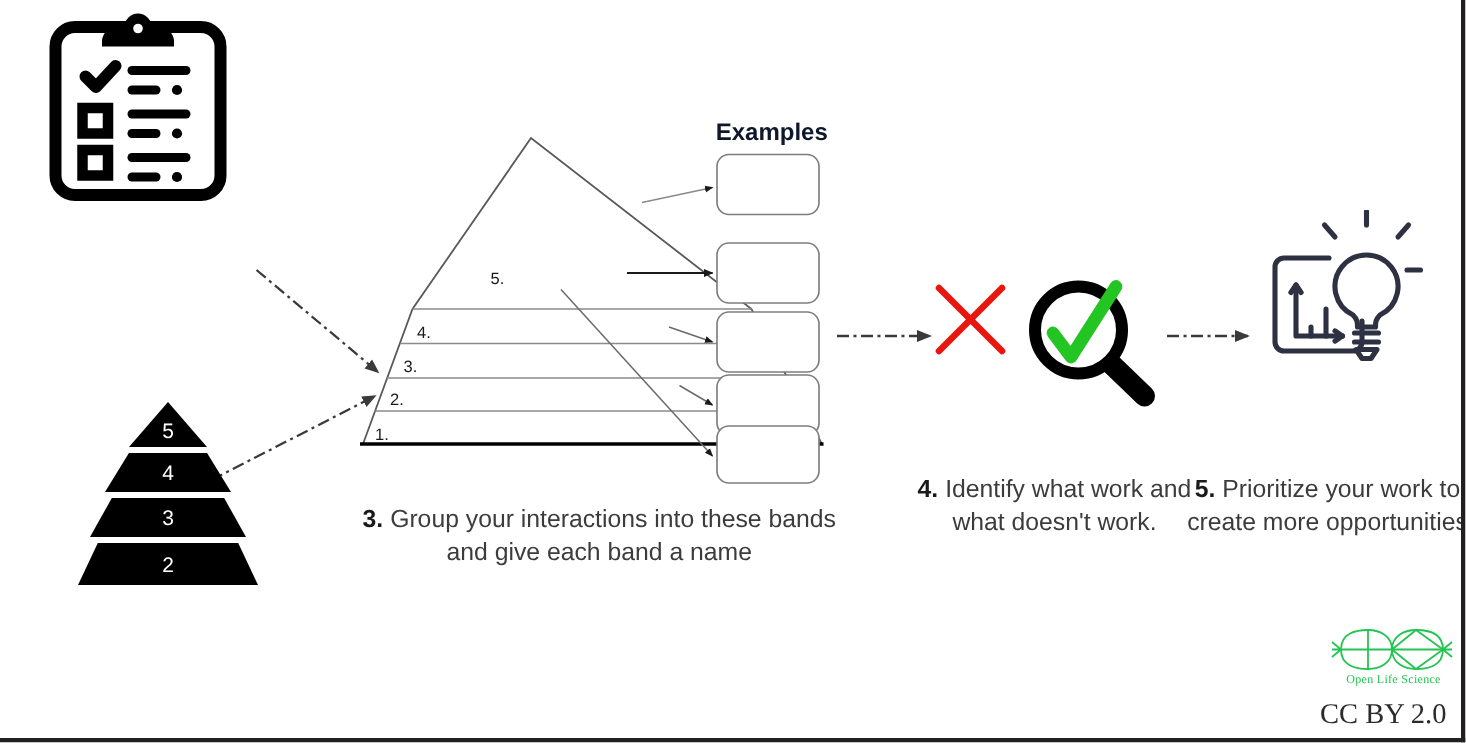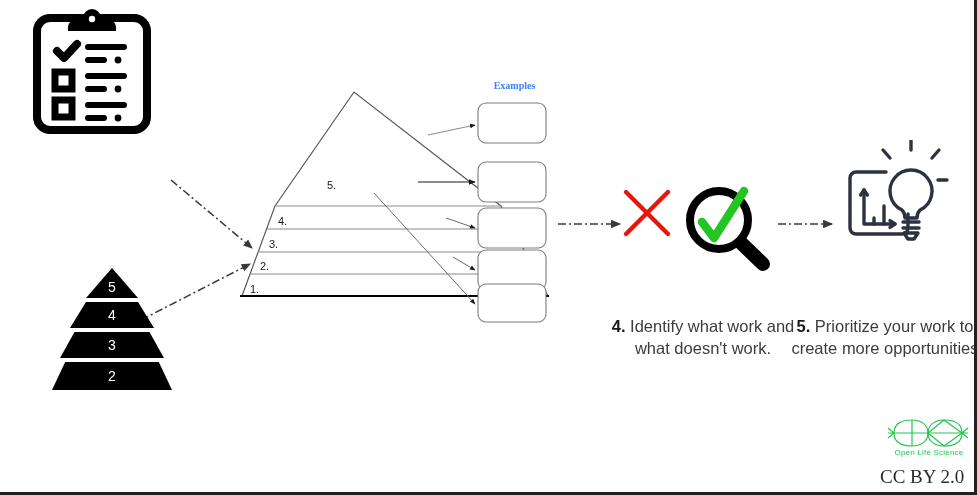--- a/index.html
+++ b/index.html
@@ -54,23 +54,23 @@
     font-family: "Liberation Sans", sans-serif;
   }
   #step2-caption { left: 2px; top: 400px; width: 186px; }
 
   
   #pyramid-svg { left: 228px; top: 78px; width: 340px; height: 245px; }
   #examples-label {
     left: 462px; top: 80px; width: 105px;
     text-align: center;
     font-weight: bold;
-    font-size: 10px;
-    color: #3b82f6;
-    font-family: Liberation Serif, serif;
+    font-size: 16px;
+    color: #0f172a;
+    font-family: Liberation Sans, sans-serif;
   }
   #step3-caption { left: 232px; top: 336px; width: 335px; }
 
   
   #step4-icon { left: 620px; top: 180px; width: 170px; height: 100px; }
   #step4-caption { left: 608px; top: 316px; width: 190px; }
 
   
   #step5-icon { left: 828px; top: 140px; width: 125px; height: 110px; }
   #step5-caption { left: 790px; top: 316px; width: 190px; }
@@ -79,21 +79,21 @@
   #connectors { left: 0; top: 0; width: 977px; height: 495px; pointer-events: none; }
 
   
   #ols-logo { left: 882px; top: 418px; width: 94px; height: 44px; }
   #ols-logo-text {
     position: absolute; left: 0; top: 30px; width: 94px;
     text-align: center;
     color: #23c552;
     font-size: 8px;
     letter-spacing: .2px;
-    font-family: Liberation Sans, sans-serif;
+    font-family: Liberation Serif, serif;
   }
   #license {
     left: 880px; top: 466px; width: 92px;
     text-align: left;
     font-size: 19px;
     color: #2b2b2b;
     font-family: Liberation Serif, serif;
   }
 </style>
 </head>
@@ -191,20 +191,23 @@
 
     <g>
       <rect x="250" y="25" width="68" height="40" rx="8" ry="8" fill="#ffffff" stroke="#7d7d7d" stroke-width="1.1"></rect>
       <rect x="250" y="84" width="68" height="40" rx="8" ry="8" fill="#ffffff" stroke="#7d7d7d" stroke-width="1.1"></rect>
       <rect x="250" y="130" width="68" height="40" rx="8" ry="8" fill="#ffffff" stroke="#7d7d7d" stroke-width="1.1"></rect>
       <rect x="250" y="172" width="68" height="40" rx="8" ry="8" fill="#ffffff" stroke="#7d7d7d" stroke-width="1.1"></rect>
       <rect x="250" y="206" width="68" height="38" rx="8" ry="8" fill="#ffffff" stroke="#7d7d7d" stroke-width="1.1"></rect>
     </g>
   </svg>
 
+  <div class="abs caption" id="step3-caption">
+    <span class="num">3.</span><span> Group your interactions into these bands and give each band a name</span>
+  </div>
 
   <svg class="abs" id="step4-icon" viewBox="0 0 170 100" xmlns="http://www.w3.org/2000/svg">
 
     <g stroke="#e8160d" stroke-width="4.4" stroke-linecap="round">
       <line x1="6" y1="12" x2="48" y2="54"></line>
       <line x1="48" y1="12" x2="6" y2="54"></line>
     </g>
 
     <g>
       <line x1="116" y1="58" x2="143" y2="84" stroke="#000000" stroke-width="14" stroke-linecap="round"></line>

